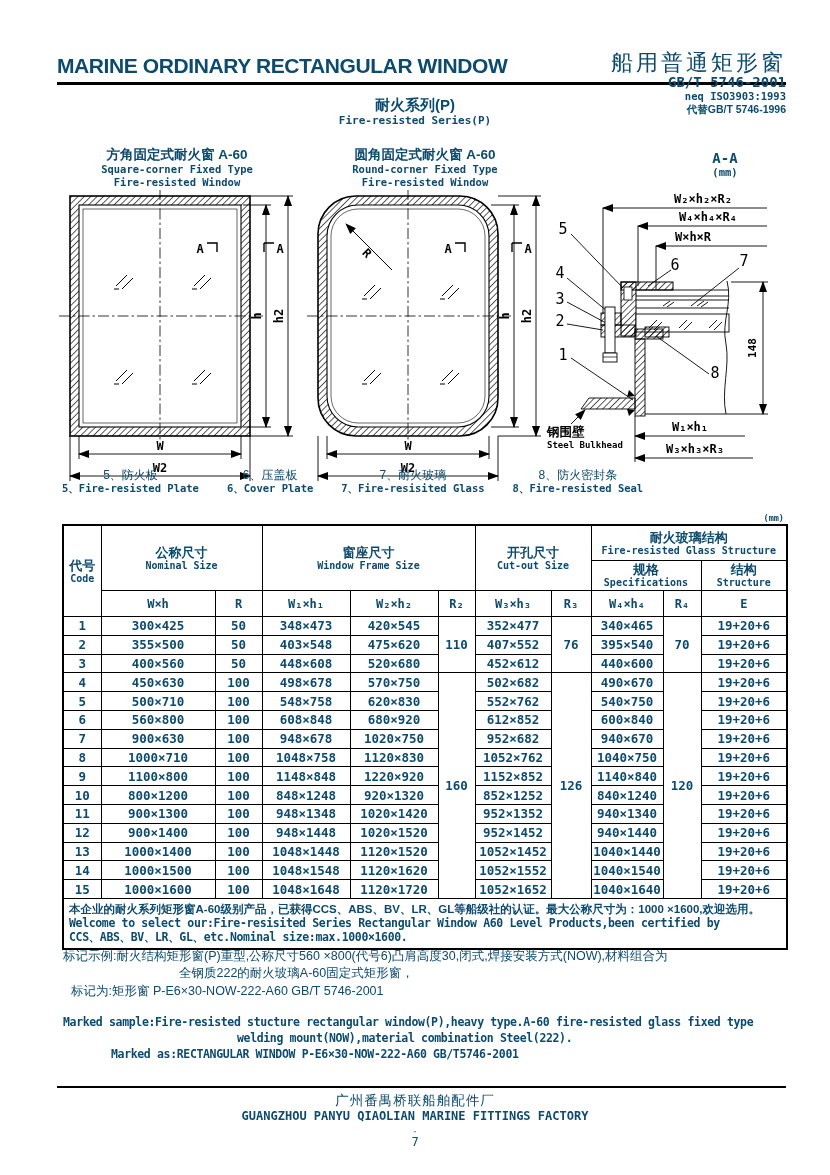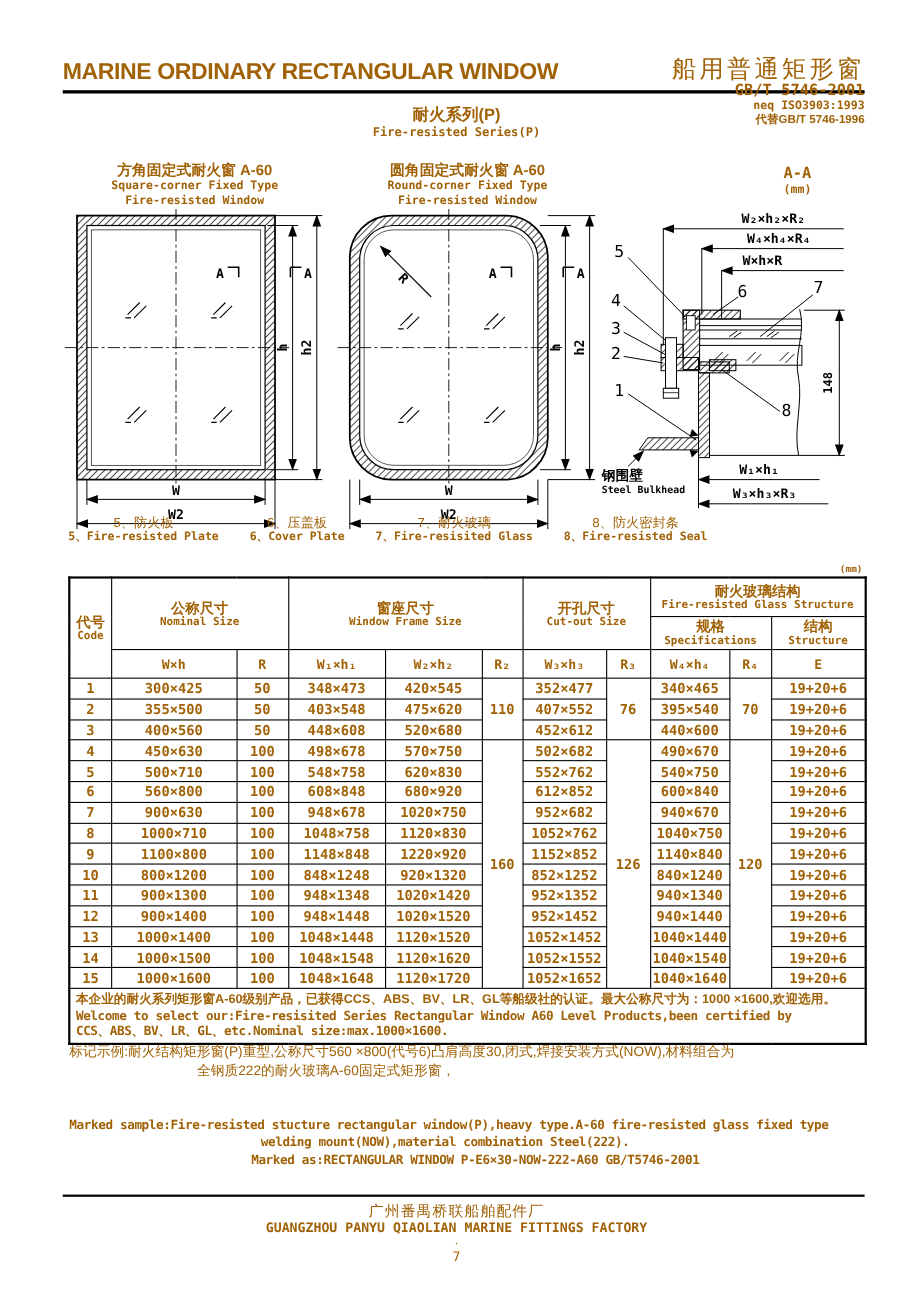--- a/index.html
+++ b/index.html
@@ -1,16 +1,16 @@
 <!DOCTYPE html>
 <html><head>
 <meta charset="utf-8">
 <style>
   html,body{margin:0;padding:0;background:#888;}
-  .page{position:relative;width:830px;height:1175px;margin:0 auto;background:#fff;color:#a16207;
+  .page{position:relative;width:830px;height:1175px;margin:0 auto;background:#fff;color:#0c4a6e;
         font-family:"DejaVu Sans Mono",monospace;overflow:hidden;}
   .zh{font-family:"Liberation Sans",sans-serif;}
   
   .hdr{position:absolute;left:57px;top:48px;width:729px;border-bottom:3px solid #000;
        padding-bottom:4px;display:flex;justify-content:space-between;align-items:flex-end;}
   .hdr-en{font-family:"Liberation Sans",sans-serif;font-weight:bold;font-size:21px;letter-spacing:-0.4px;white-space:nowrap;}
   .hdr-zh{font-size:22px;letter-spacing:3px;white-space:nowrap;font-weight:500;}
   .stds{position:absolute;right:44px;top:74px;text-align:right;font-weight:bold;}
   .std1{font-size:14px;line-height:16px;}
   .std2,.std3{font-size:10.5px;line-height:13px;}
@@ -51,21 +51,21 @@
   .dim-table tbody td{font-size:12.5px;font-weight:bold;height:17.8px;font-family:"DejaVu Sans Mono",monospace;}
   .notecell{text-align:left !important;padding:3px 5px 4px 5px !important;}
   .nz{font-size:11.5px;line-height:14.5px;white-space:nowrap;}
   .ne{font-size:11.5px;font-weight:bold;letter-spacing:-0.35px;line-height:14px;white-space:nowrap;font-family:"DejaVu Sans Mono",monospace;}
   
   .mark-zh{position:absolute;left:63px;top:948px;font-size:12.5px;line-height:17px;}
   .mz2{margin-left:116px;}
   .mz3{margin-left:8px;margin-top:1px;}
   .mark-en{position:absolute;left:63px;top:1014px;font-size:11.5px;font-weight:bold;letter-spacing:-0.35px;line-height:16px;font-family:"DejaVu Sans Mono",monospace;}
   .me2,.me3{margin-left:174px;}
-  .me4{margin-left:48px;text-align:center;}
+  .me4{margin-left:48px;}
   .mark-en div{white-space:nowrap;}
   .mark-zh div{white-space:nowrap;}
   
   .frule{position:absolute;left:57px;top:1086px;width:729px;border-top:2.5px solid #000;}
   .footer{position:absolute;left:0;top:1092px;width:100%;text-align:center;}
   .f-zh{font-size:13.5px;line-height:17px;letter-spacing:1px;}
   .f-en{font-size:12px;font-weight:bold;line-height:15px;}
   .f-dot{font-size:9px;line-height:8px;margin-top:4px;}
   .f-pg{font-size:12px;line-height:13px;}
 </style>
@@ -529,20 +529,21 @@
           <div class="ne">Welcome to select our:Fire-resisited Series Rectangular Window A60 Level Products,been certified by</div>
           <div class="ne">CCS、ABS、BV、LR、GL、etc.Nominal size:max.1000×1600.</div>
         </td>
       </tr>
     </tbody>
   </table>
 
   <div class="mark-zh zh">
     <div>标记示例:耐火结构矩形窗(P)重型,公称尺寸560 ×800(代号6)凸肩高度30,闭式,焊接安装方式(NOW),材料组合为</div>
     <div class="mz2">全钢质222的耐火玻璃A-60固定式矩形窗，</div>
+    <div class="mz3">标记为:矩形窗  P-E6×30-NOW-222-A60  GB/T 5746-2001</div>
   </div>
   <div class="mark-en">
     <div>Marked sample:Fire-resisted stucture rectangular window(P),heavy type.A-60 fire-resisted glass fixed type</div>
     <div class="me3">welding mount(NOW),material combination Steel(222).</div>
     <div class="me4">Marked as:RECTANGULAR WINDOW  P-E6×30-NOW-222-A60  GB/T5746-2001</div>
   </div>
 
   <div class="frule"></div>
   <div class="footer">
     <div class="f-zh zh">广州番禺桥联船舶配件厂</div>

